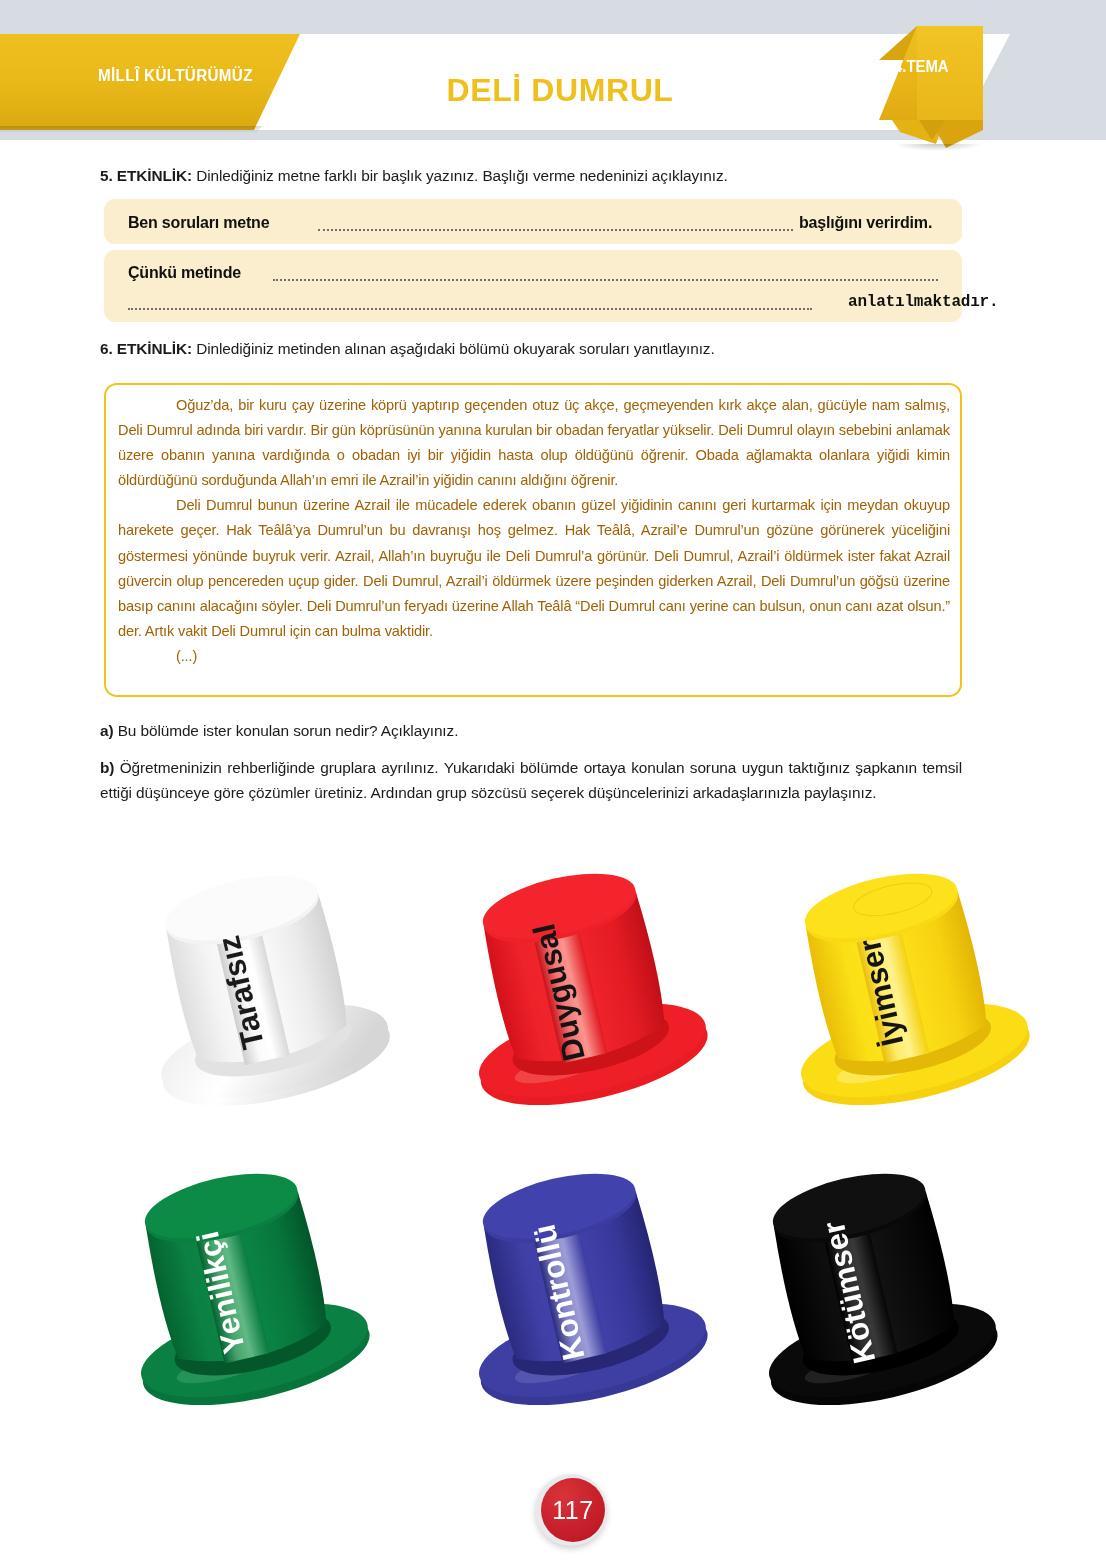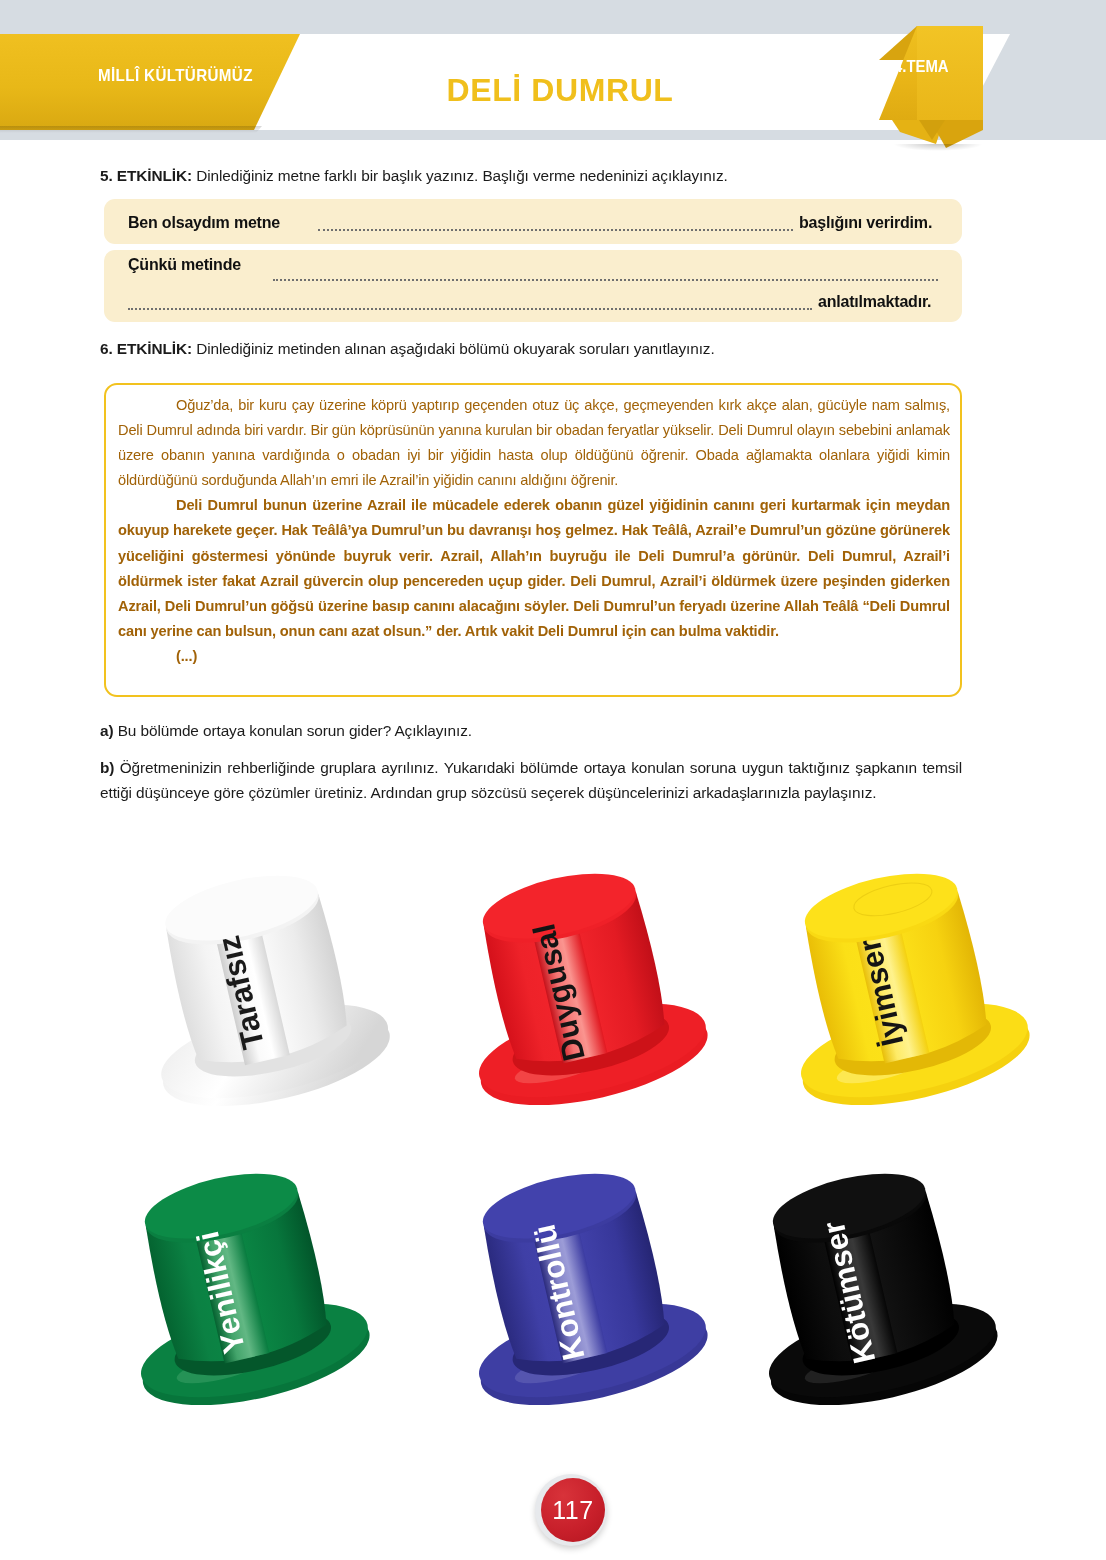--- a/index.html
+++ b/index.html
@@ -184,21 +184,21 @@
     position: absolute;
     left: 118px; top: 253px;
     width: 832px;
     font-size: 14.6px;
     line-height: 25.1px;
     color: #a16207;
     text-align: justify;
     letter-spacing: -0.15px;
   }
   .readbox-text p { margin: 0; text-indent: 58px; }
-  .readbox-text p.noind { text-indent: 58px; font-weight: bold; }
+  .readbox-text p.noind { text-indent: 58px; }
 
   .qa {
     position: absolute;
     font-size: 15.4px;
     line-height: 25px;
     color: #1b1b1b;
     text-align: justify;
     letter-spacing: -0.1px;
   }
   .qa b { font-weight: bold; }
@@ -260,44 +260,44 @@
 </div>
 
 <div class="content">
 
   <div class="act-line" style="left:100px; top:27px;">
     <b>5. ETKİNLİK:</b><span> Dinlediğiniz metne farklı bir başlık yazınız. Başlığı verme nedeninizi açıklayınız.</span>
   </div>
 
   <div class="fillbox" style="left:104px; top:59px; width:858px; height:45px;">
   </div>
-  <div class="fill-text" style="left:128px; top:74px;">Ben olsaydım metne</div>
+  <div class="fill-text" style="left:128px; top:74px;">Ben soruları metne</div>
   <div class="dots" style="left:318px; top:89px; width:475px;"></div>
   <div class="fill-text" style="left:799px; top:74px;text-align:center;">başlığını verirdim.</div>
 
   <div class="fillbox" style="left:104px; top:110px; width:858px; height:72px;">
   </div>
-  <div class="fill-text" style="left:128px; top:116px;">Çünkü metinde</div>
+  <div class="fill-text" style="left:128px; top:124px;">Çünkü metinde</div>
   <div class="dots" style="left:273px; top:139px; width:665px;"></div>
   <div class="dots" style="left:128px; top:168px; width:684px;"></div>
-  <div class="fill-text" style="left:818px; top:153px;">anlatılmaktadır.</div>
+  <div class="fill-text" style="left:848px; top:153px;font-family:Liberation Mono, monospace;">anlatılmaktadır.</div>
 
   <div class="act-line" style="left:100px; top:200px;">
     <b>6. ETKİNLİK:</b><span> Dinlediğiniz metinden alınan aşağıdaki bölümü okuyarak soruları yanıtlayınız.</span>
   </div>
 
   <div class="readbox"></div>
   <div class="readbox-text">
     <p>Oğuz’da, bir kuru çay üzerine köprü yaptırıp geçenden otuz üç akçe, geçmeyenden kırk akçe alan, gücüyle nam salmış, Deli Dumrul adında biri vardır. Bir gün köprüsünün yanına kurulan bir obadan feryatlar yükselir. Deli Dumrul olayın sebebini anlamak üzere obanın yanına vardığında o obadan iyi bir yiğidin hasta olup öldüğünü öğrenir. Obada ağlamakta olanlara yiğidi kimin öldürdüğünü sorduğunda Allah’ın emri ile Azrail’in yiğidin canını aldığını öğrenir.</p>
     <p class="noind">Deli Dumrul bunun üzerine Azrail ile mücadele ederek obanın güzel yiğidinin canını geri kurtarmak için meydan okuyup harekete geçer. Hak Teâlâ’ya Dumrul’un bu davranışı hoş gelmez. Hak Teâlâ, Azrail’e Dumrul’un gözüne görünerek yüceliğini göstermesi yönünde buyruk verir. Azrail, Allah’ın buyruğu ile Deli Dumrul’a görünür. Deli Dumrul, Azrail’i öldürmek ister fakat Azrail güvercin olup pencereden uçup gider. Deli Dumrul, Azrail’i öldürmek üzere peşinden giderken Azrail, Deli Dumrul’un göğsü üzerine basıp canını alacağını söyler. Deli Dumrul’un feryadı üzerine Allah Teâlâ “Deli Dumrul canı yerine can bulsun, onun canı azat olsun.” der. Artık vakit Deli Dumrul için can bulma vaktidir.</p>
     <p class="noind">(...)</p>
   </div>
 
   <div class="qa" style="left:100px; top:578px; width:862px;">
-    <b>a)</b><span> Bu bölümde ortaya konulan sorun gider? Açıklayınız.</span>
+    <b>a)</b><span> Bu bölümde ister konulan sorun nedir? Açıklayınız.</span>
   </div>
 
   <div class="qa" style="left:100px; top:615px; width:862px;">
     <b>b)</b><span> Öğretmeninizin rehberliğinde gruplara ayrılınız. Yukarıdaki bölümde ortaya konulan soruna uygun taktığınız şapkanın temsil ettiği düşünceye göre çözümler üretiniz. Ardından grup sözcüsü seçerek düşüncelerinizi arkadaşlarınızla paylaşınız.</span>
   </div>
 </div>
 
 <div class="hats">
 
   <div class="hat" style="left:110px; top:838px;">

